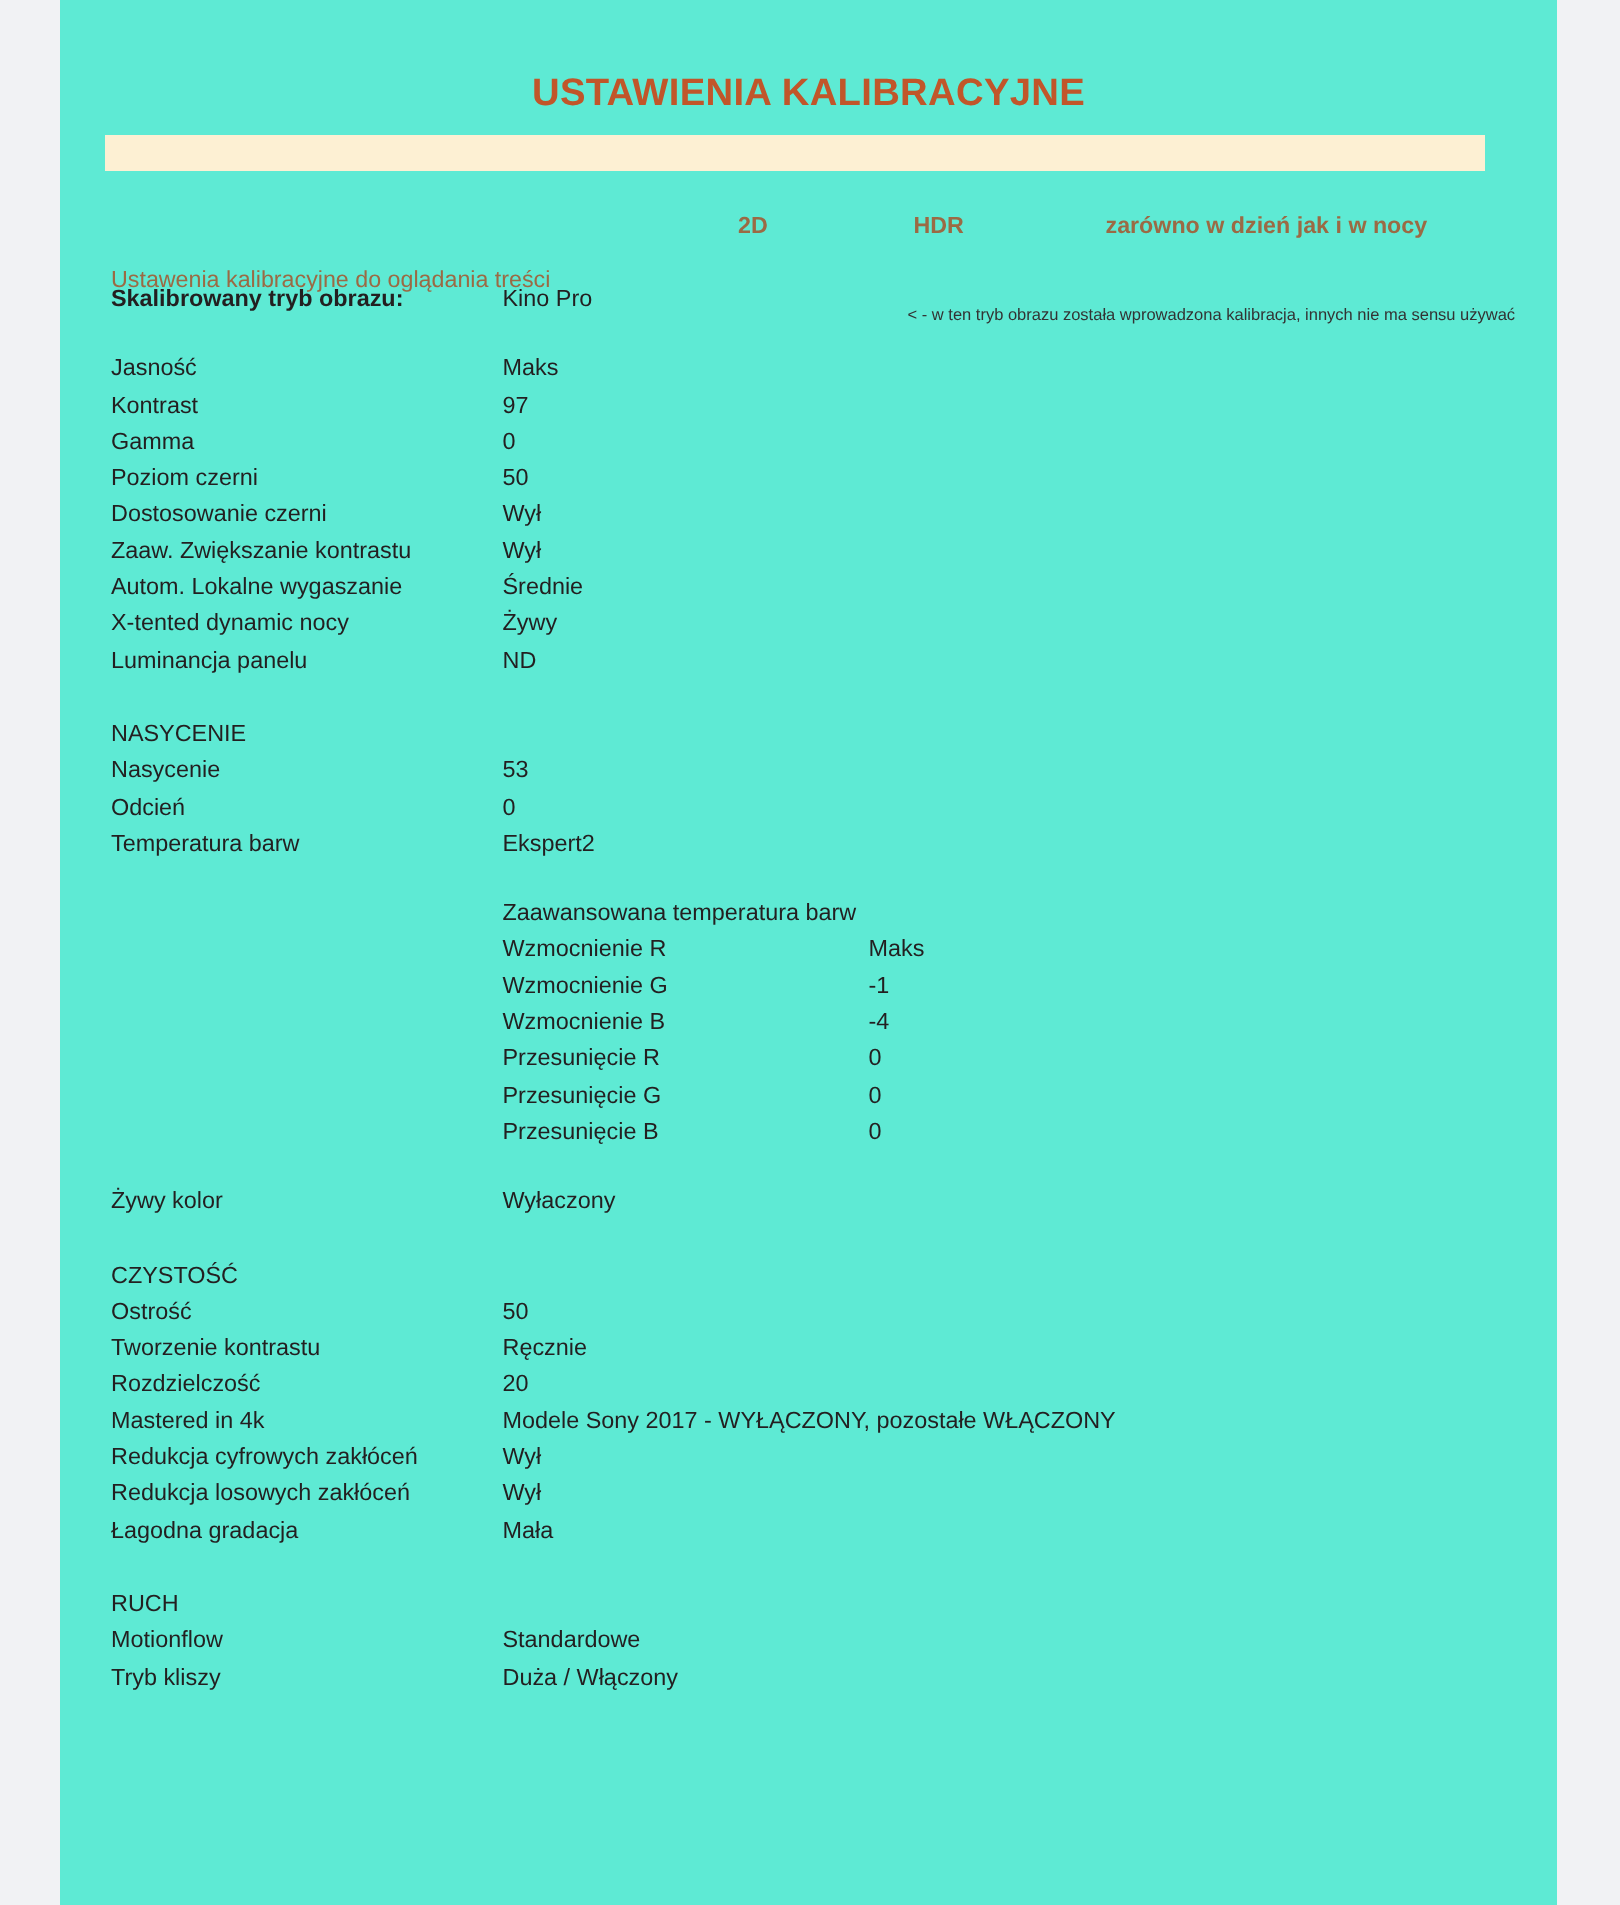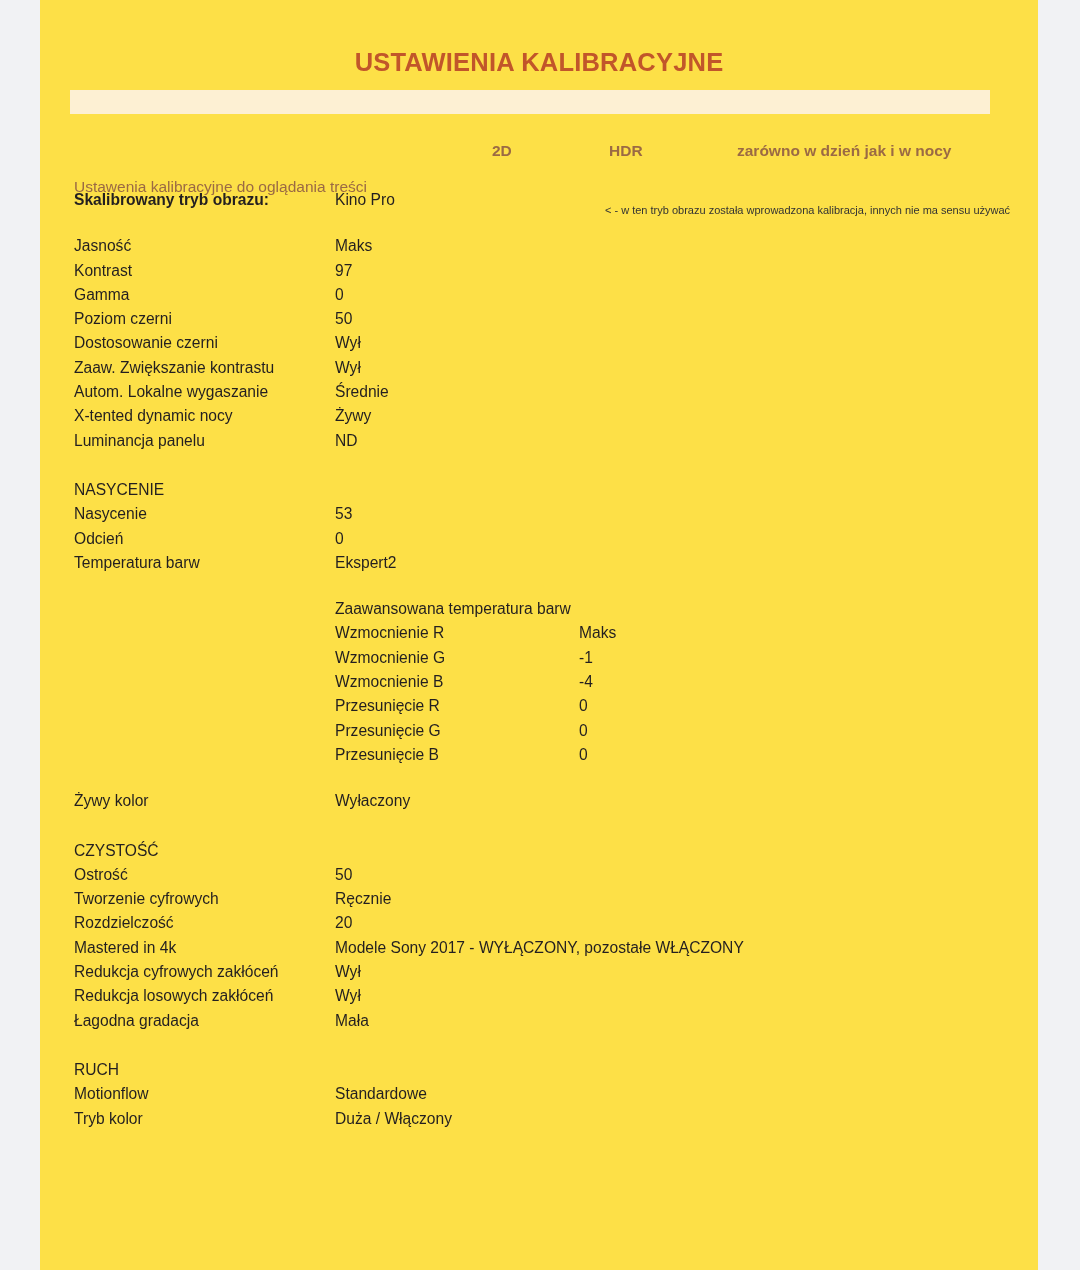--- a/index.html
+++ b/index.html
@@ -14,21 +14,21 @@
     font-family: "Liberation Sans", sans-serif;
     overflow: hidden;
   }
 
   .page {
     position: absolute;
     left: 40px;
     top: 0;
     width: 998px;
     min-height: 1270px;
-    background: #fde047;
+    background: #5eead4;
   }
 
   .doc-title {
     position: absolute;
     left: 0;
     top: 48px;
     width: 998px;
     text-align: center;
     font-size: 25.5px;
     font-weight: bold;
@@ -257,21 +257,21 @@
     <div class="spacer-lg"></div>
 
     <div class="row section">
       <span class="lbl">CZYSTOŚĆ</span>
     </div>
     <div class="row">
       <span class="lbl">Ostrość</span>
       <span class="val">50</span>
     </div>
     <div class="row">
-      <span class="lbl">Tworzenie cyfrowych</span>
+      <span class="lbl">Tworzenie kontrastu</span>
       <span class="val">Ręcznie</span>
     </div>
     <div class="row">
       <span class="lbl">Rozdzielczość</span>
       <span class="val">20</span>
     </div>
     <div class="row">
       <span class="lbl">Mastered in 4k</span>
       <span class="val">Modele Sony 2017 - WYŁĄCZONY, pozostałe WŁĄCZONY</span>
     </div>
@@ -291,18 +291,18 @@
     <div class="spacer-lg"></div>
 
     <div class="row section">
       <span class="lbl">RUCH</span>
     </div>
     <div class="row">
       <span class="lbl">Motionflow</span>
       <span class="val">Standardowe</span>
     </div>
     <div class="row">
-      <span class="lbl">Tryb kolor</span>
+      <span class="lbl">Tryb kliszy</span>
       <span class="val">Duża / Włączony</span>
     </div>
 
   </div>
 </div>
 
 </body></html>

